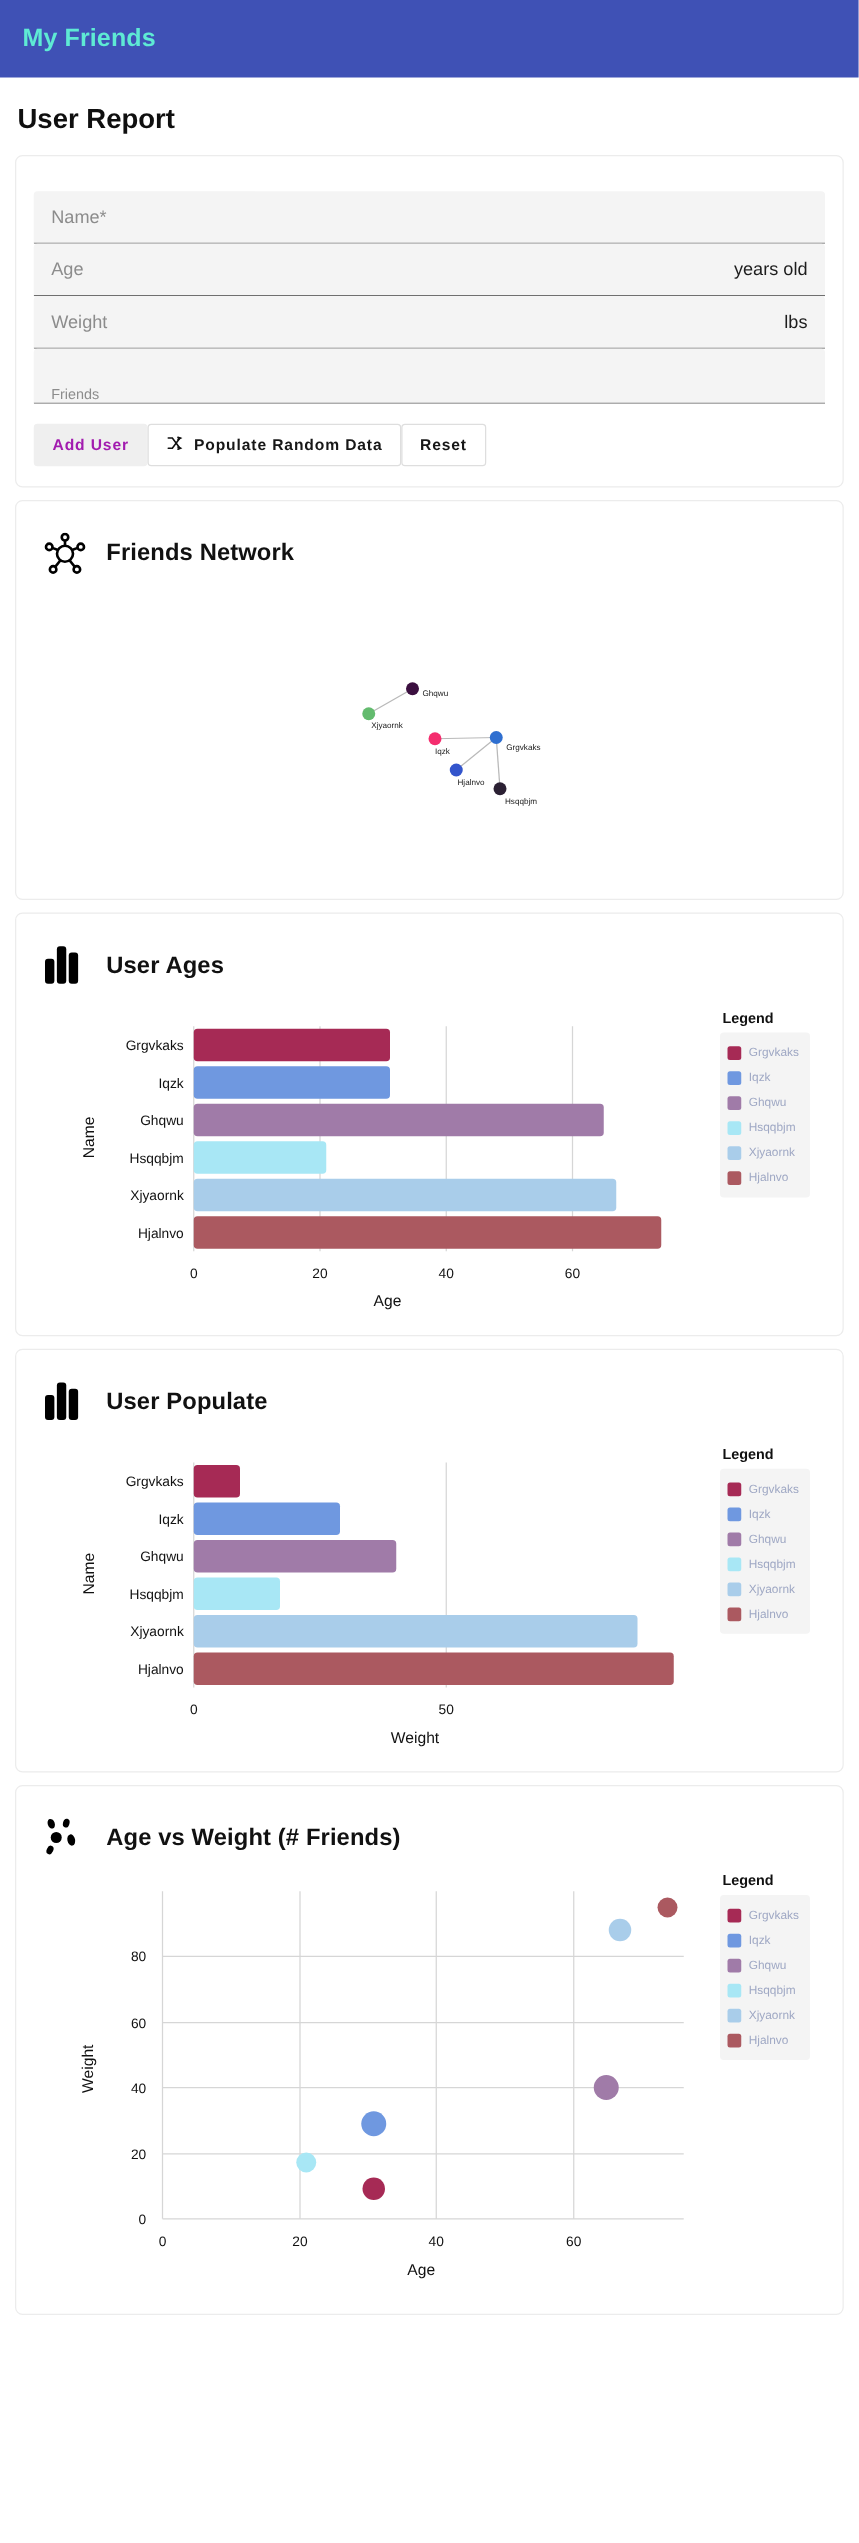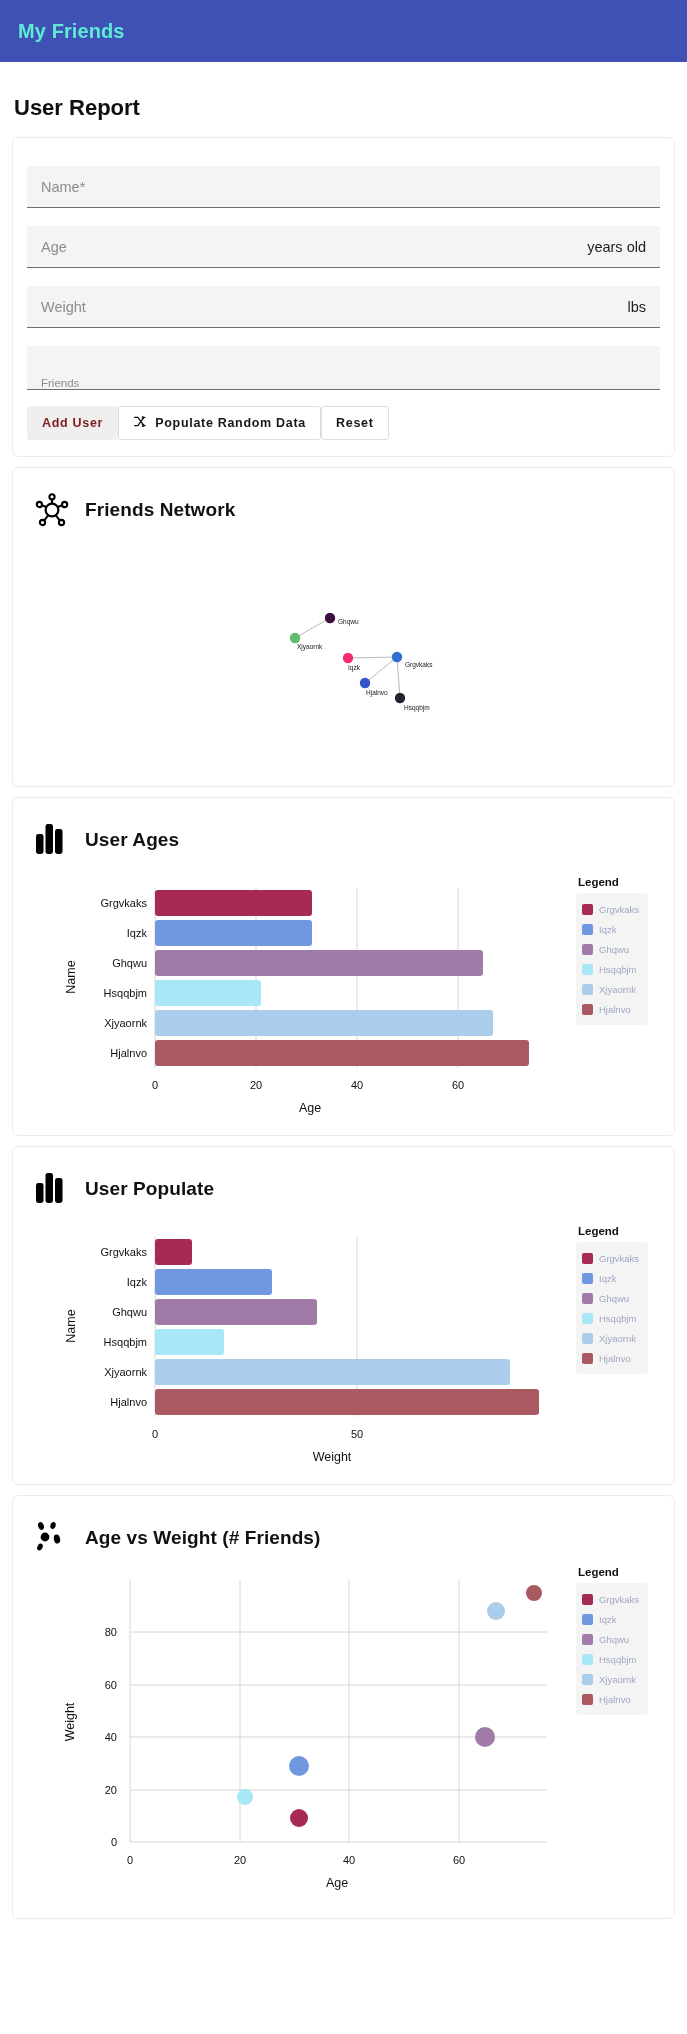--- a/index.html
+++ b/index.html
@@ -23,21 +23,21 @@
     color: #5eead4;
     font-size: 20px;
     font-weight: bold;
     letter-spacing: .1px;
   }
   
   .page { padding: 12px 12px 18px 12px; }
   .page-title {
     font-size: 22px;
     font-weight: bold;
-    margin: 21px 0 16px 2px;
+    margin: 8px 0 16px 2px;
     color: #0f0f0f;
   }
   .card {
     border: 1px solid #ececec;
     border-radius: 6px;
     background: #fff;
     margin-bottom: 10px;
     padding: 14px 14px 16px 14px;
     position: relative;
   }
@@ -58,21 +58,20 @@
   
   .form { margin-top: 14px; }
   .field {
     background: #f4f4f4;
     border-bottom: 1px solid #6f6f6f;
     height: 42px;
     display: flex;
     align-items: center;
     justify-content: space-between;
     padding: 0 14px;
-    margin-bottom: 18px;
     border-radius: 3px 3px 0 0;
   }
   .field.tall { height: 44px; margin-bottom: 16px; }
   .field .ph {
     color: #8c8c8c;
     font-size: 14.5px;
   }
   .field .ph.small { font-size: 11.5px; }
   .field .suffix {
     color: #1d1d1d;
@@ -89,21 +88,21 @@
     color: #171717;
     border-radius: 3px;
     padding: 8px 14px;
     display: flex;
     align-items: center;
     gap: 9px;
     cursor: pointer;
   }
   .btn.disabled {
     background: #efefef;
-    color: #7f1d1d;
+    color: #a21caf;
     border-color: #efefef;
     cursor: default;
   }
   
   .network-wrap { height: 230px; position: relative; }
   .network-wrap svg { display:block; }
   .node-label { font-family: "Liberation Sans", sans-serif; font-size: 6.5px; fill: #202020; }
   
   .chart-area { position: relative; height: 245px; margin-top: 4px; }
   .chart-area.scatter-area { height: 330px; }

